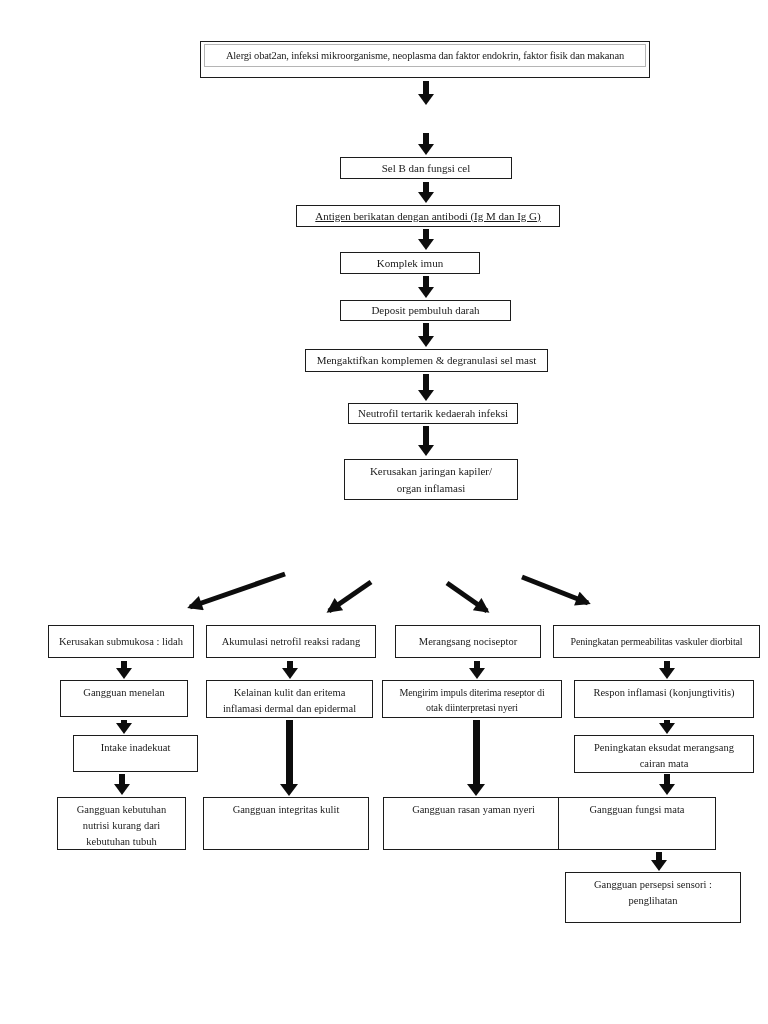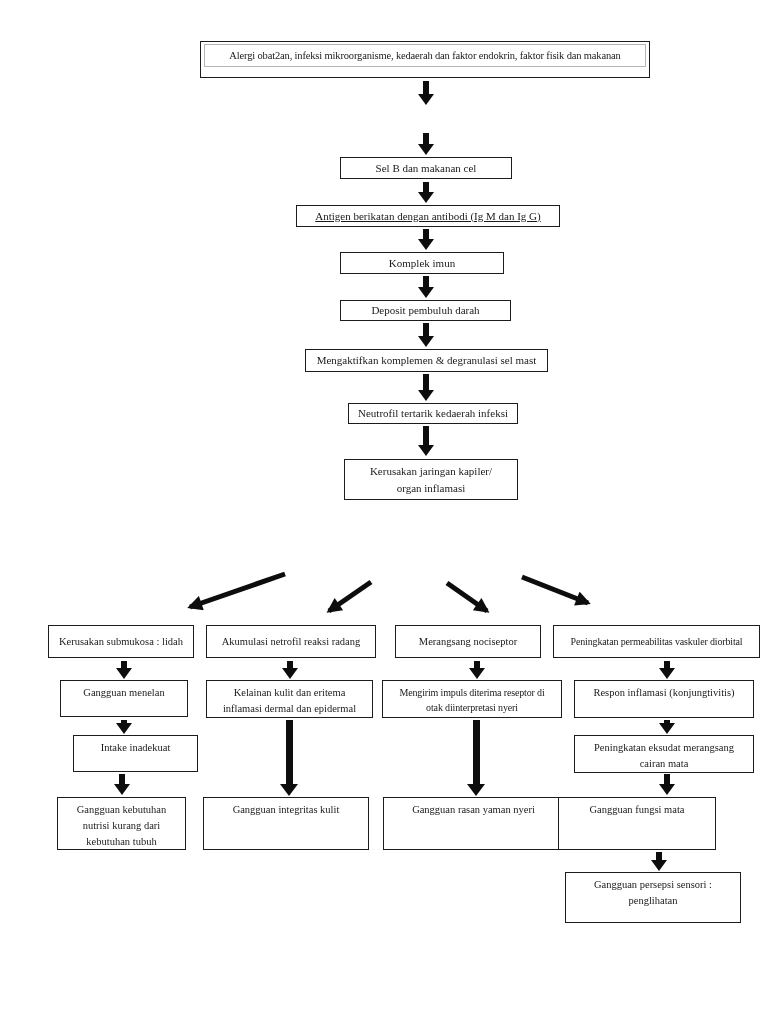--- a/index.html
+++ b/index.html
@@ -60,49 +60,49 @@
     border-top: 12px solid #0d0d0d;
   }
   .diag-svg { position: absolute; left: 0; top: 552px; }
 </style>
 </head>
 <body>
 
 <div class="page">
 
   <div class="box" style="left:200px; top:41px; width:450px; height:37px;">
-    <div class="inner-frame fs105 tight">Alergi obat2an, infeksi mikroorganisme, kedaerah dan faktor endokrin, faktor fisik dan makanan</div>
+    <div class="inner-frame fs105 tight">Alergi obat2an, infeksi mikroorganisme, neoplasma dan faktor endokrin, faktor fisik dan makanan</div>
   </div>
 
   <div class="varrow" style="left:418px; top:81px; height:24px;">
       <div class="shaft"></div>
       <div class="head"></div>
     </div>
 
 
   <div class="varrow" style="left:418px; top:133px; height:22px;">
       <div class="shaft"></div>
       <div class="head"></div>
     </div>
 
-  <div class="box center" style="left:340px; top:157px; width:172px; height:22px;">Sel B dan makanan cel</div>
+  <div class="box center" style="left:340px; top:157px; width:172px; height:22px;">Sel B dan fungsi cel</div>
 
   <div class="varrow" style="left:418px; top:182px; height:21px;">
       <div class="shaft"></div>
       <div class="head"></div>
     </div>
 
   <div class="box center" style="left:296px; top:205px; width:264px; height:22px;text-decoration:underline;">Antigen berikatan dengan antibodi (Ig M dan Ig G)</div>
 
   <div class="varrow" style="left:418px; top:229px; height:21px;">
       <div class="shaft"></div>
       <div class="head"></div>
     </div>
 
-  <div class="box center" style="left:340px; top:252px; width:164px; height:22px;">Komplek imun</div>
+  <div class="box center" style="left:340px; top:252px; width:140px; height:22px;">Komplek imun</div>
 
   <div class="varrow" style="left:418px; top:276px; height:22px;">
       <div class="shaft"></div>
       <div class="head"></div>
     </div>
 
   <div class="box center" style="left:340px; top:300px; width:171px; height:21px;">Deposit pembuluh darah</div>
 
   <div class="varrow" style="left:418px; top:323px; height:24px;">
       <div class="shaft"></div>

